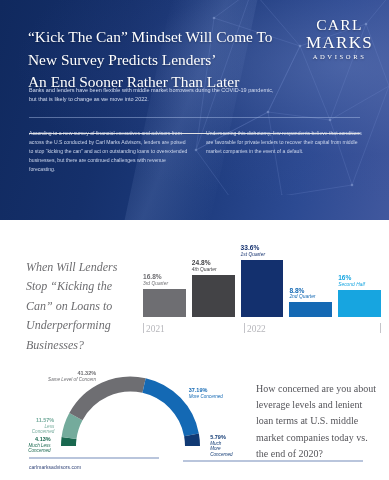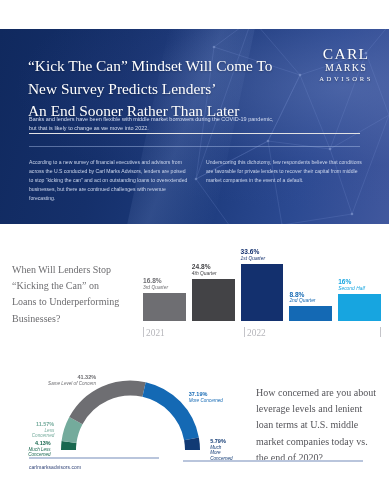--- a/index.html
+++ b/index.html
@@ -7,43 +7,42 @@
   body {
     font-family:"Liberation Sans", sans-serif;
     background:#ffffff;
     overflow:hidden;
     position:relative;
   }
 
   
   .header {
     position:relative;
-    height:195px;
+    height:220px;
     background:
       radial-gradient(ellipse 120% 90% at 88% 30%, rgba(96,118,180,0.55) 0%, rgba(60,80,150,0.15) 45%, rgba(0,0,0,0) 70%),
       linear-gradient(105deg, #10295e 0%, #15306b 30%, #1d3b7d 55%, #2c4a92 78%, #41589e 100%);
     overflow:hidden;
-    margin-top:29px;
   }
   .header-net { position:absolute; inset:0; opacity:.55; }
   .header-sheen {
     position:absolute; top:0; left:38%; width:22%; height:100%;
     background:linear-gradient(100deg, rgba(255,255,255,0) 0%, rgba(150,175,230,0.18) 45%, rgba(255,255,255,0) 100%);
     transform:skewX(-12deg);
   }
 
   .logo {
     position:absolute; right:16px; top:17px;
     text-align:center; color:#ffffff;
     font-family:"Liberation Serif", serif;
     line-height:1.0;
     text-shadow:0 1px 2px rgba(0,0,0,.35);
   }
   .logo-l1 { font-size:15.5px; letter-spacing:1.3px; }
-  .logo-l2 { font-size:10px; letter-spacing:1.3px; margin-top:1px; }
+  .logo-l2 { font-size:17px; letter-spacing:1.3px; margin-top:1px; }
   .logo-l3 { font-size:6.6px; letter-spacing:2.6px; margin-top:3px; }
 
   .headline {
     position:absolute; left:28px; top:26px;
     color:#ffffff;
     font-family:"Liberation Serif", serif;
     font-size:15.4px;
     line-height:1.47;
     text-shadow:0 1px 2px rgba(0,0,0,.3);
     width:260px;
@@ -63,24 +62,24 @@
     height:1px; background:rgba(175,195,235,.45);
   }
 
   .cols { position:absolute; left:29px; top:129px; right:24px; display:flex; gap:18px; }
   .col { font-size:5.1px; line-height:1.78; color:#ccd6ec; width:50%; }
 
   
   .bar-section { position:relative; height:133px; padding-top:3px; }
 
   .bar-question {
-    position:absolute; left:12px; top:38px;
+    position:absolute; left:26px; top:38px;
     width:108px;
     font-family:"Liberation Serif", serif;
-    font-size:10px; line-height:1.62; color:#6d6d70;
+    font-size:12px; line-height:1.62; color:#6d6d70;font-style:italic;
   }
 
   .chart-area { position:absolute; left:143px; top:18px; right:8px; height:96px; }
 
   .bars { position:absolute; left:0; right:0; bottom:17px; height:79px; display:flex; align-items:flex-end; gap:6px; }
   .bar-col { position:relative; flex:1; display:flex; flex-direction:column; justify-content:flex-end; height:100%; }
   .bar-lab { position:absolute; left:0; width:100%; text-align:left; line-height:1.18; }
   .bar-pct { font-size:6.6px; font-weight:bold; }
   .bar-sub { font-size:4.9px; font-style:italic; }
   .bar-rect { width:100%; }

